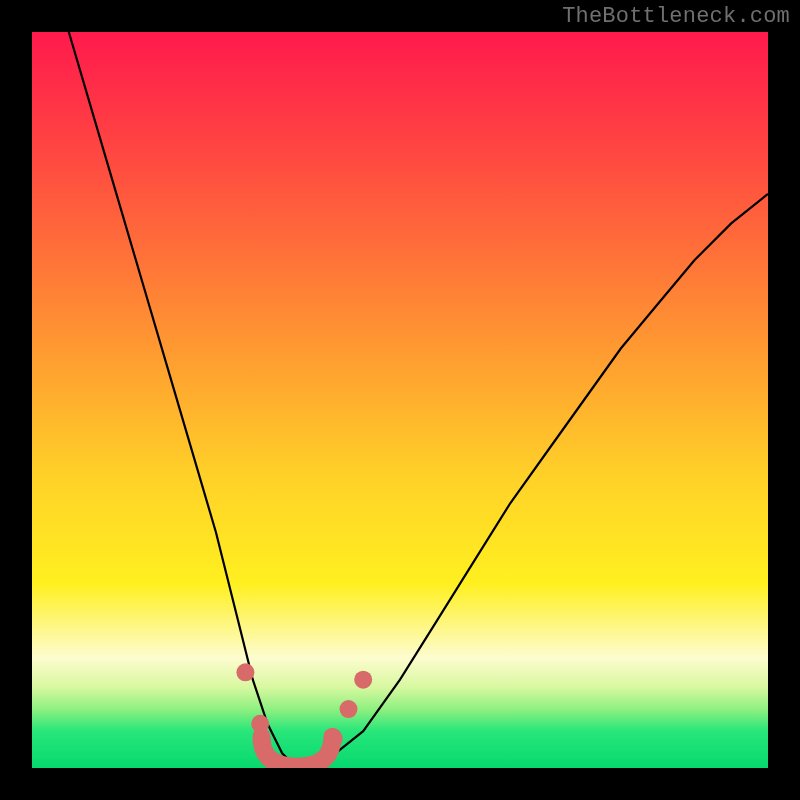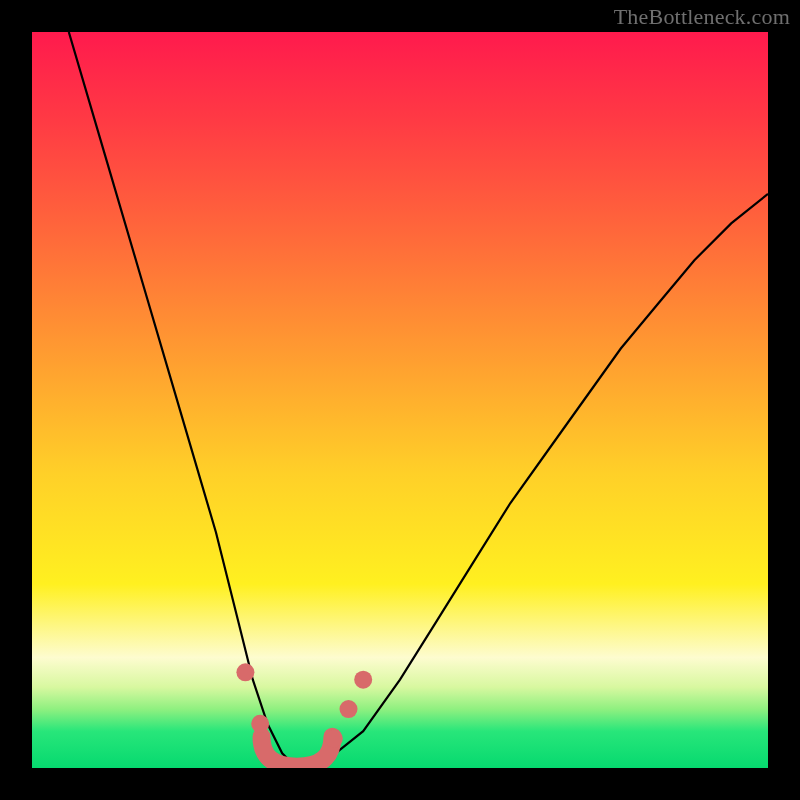--- a/index.html
+++ b/index.html
@@ -34,21 +34,21 @@
       #fdfccf 85%,
       #d8f8a0 89%,
       #8ff080 92%,
       #28e67a 95%,
       #06d96f 100%);
   }
   .watermark {
     position: absolute;
     top: 4px;
     right: 10px;
-    font-family: Liberation Serif, serif;
+    font-family: Liberation Mono, monospace;
     font-size: 22px;
     color: #6f6f6f;
     letter-spacing: 0.2px;
     text-align: right;
   }
   svg.curve {
     position: absolute;
     left: 0;
     top: 0;
     width: 736px;

